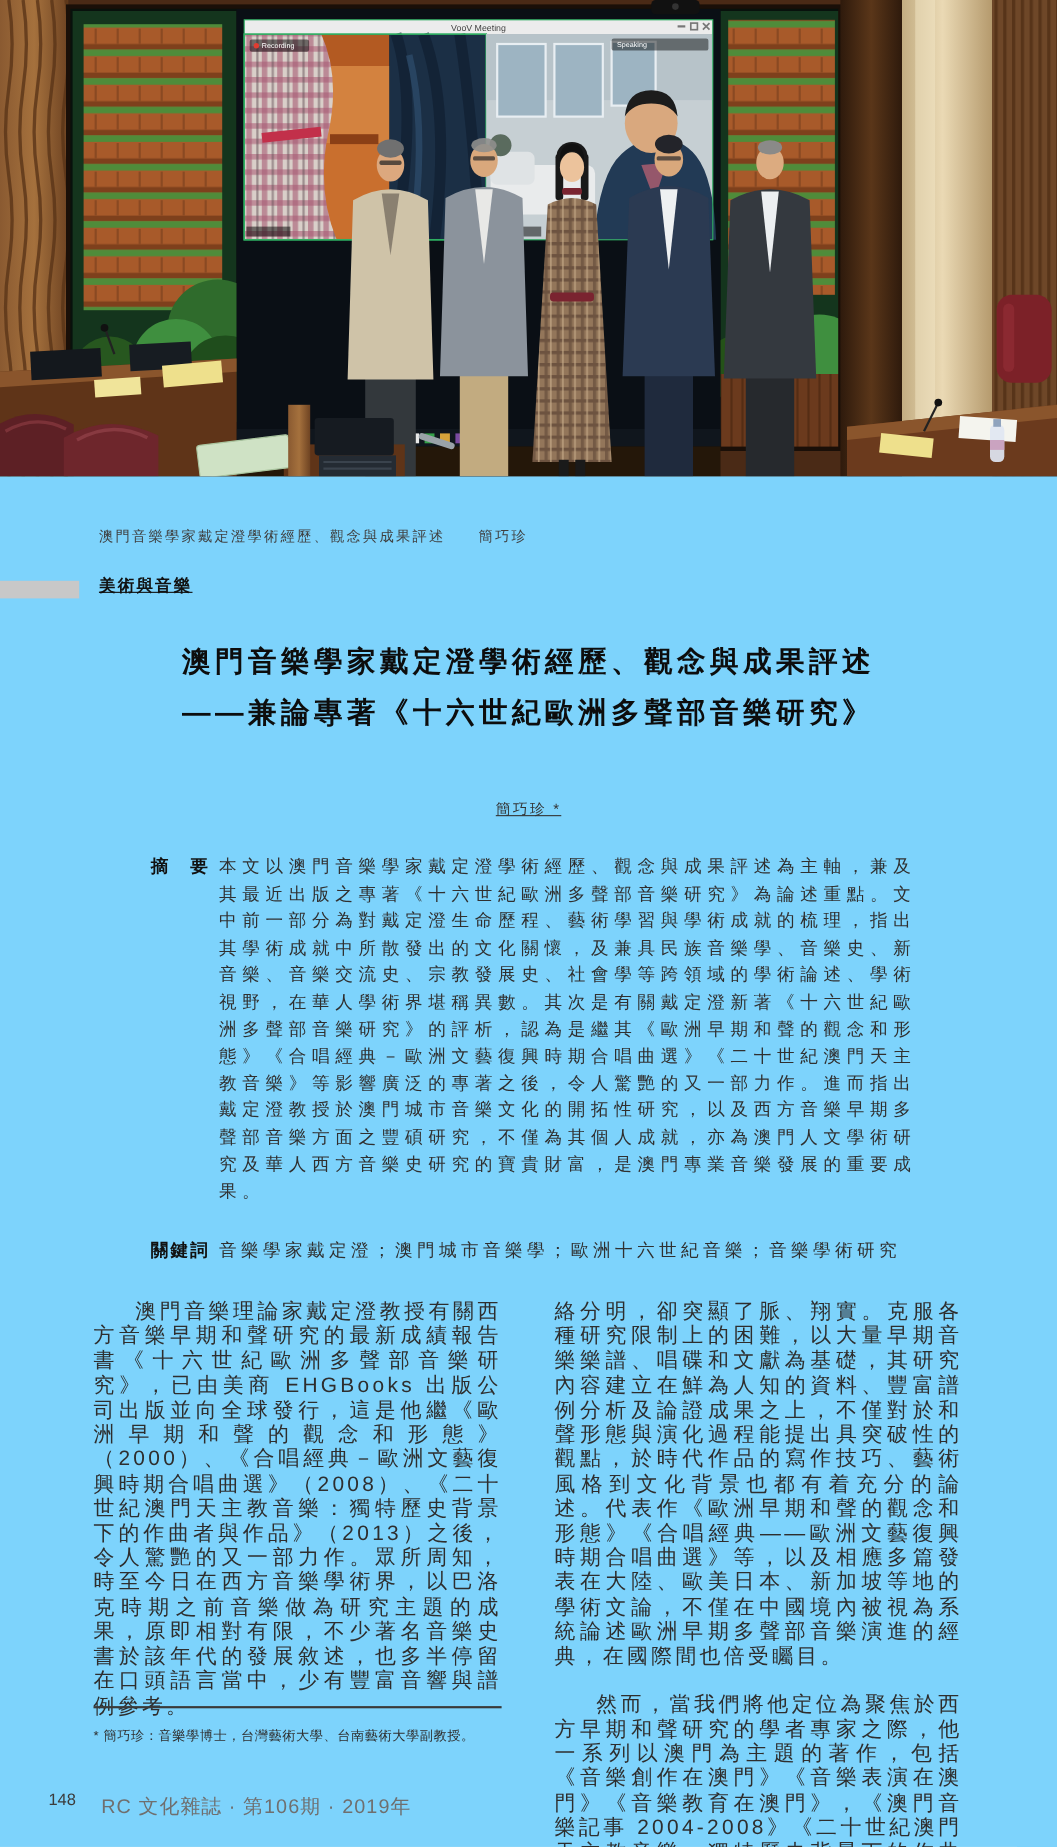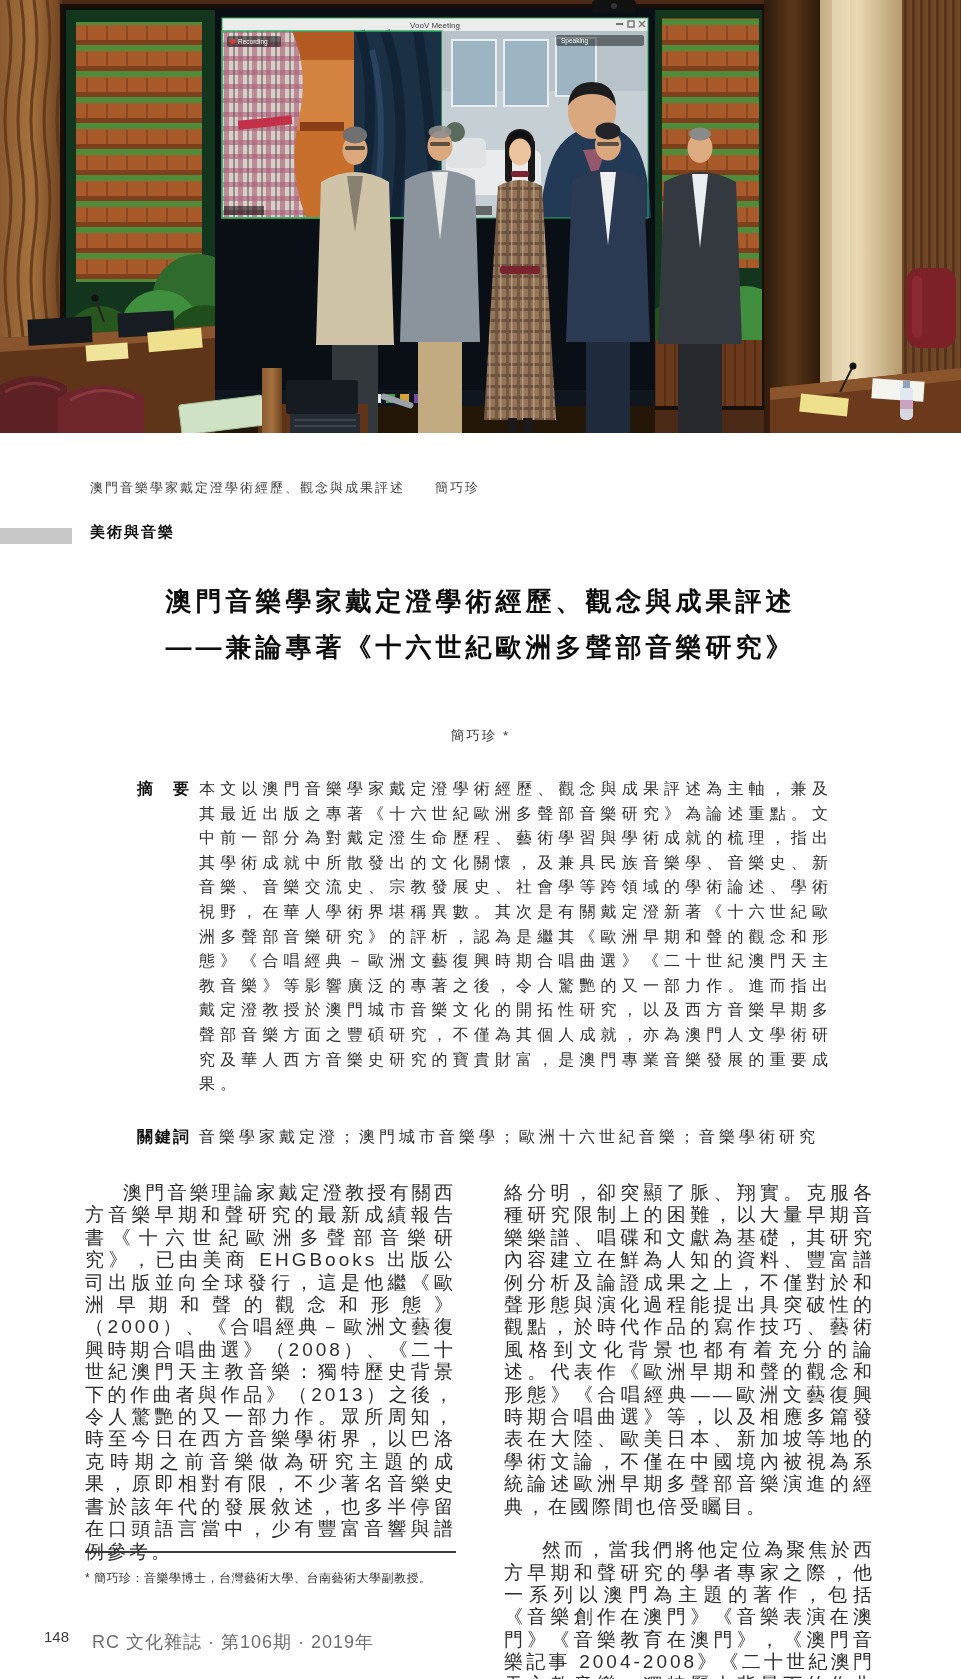--- a/index.html
+++ b/index.html
@@ -1,33 +1,33 @@
 <!DOCTYPE html>
 <html><head>
 <meta charset="utf-8">
 <style>
   html,body{margin:0;padding:0;background:#e9e9e9;}
   .page{
-    position:relative;width:961px;height:1679px;margin:0 auto;background:#ffffff;
+    position:relative;width:961px;height:1679px;margin:0 auto;background:#7dd3fc;
     overflow:hidden;font-family:"Liberation Sans","DejaVu Sans",sans-serif;color:#2b2b2b;
   }
   .photo{position:absolute;left:0;top:0;width:961px;height:433px;background:#30190b;}
   .photo svg{display:block;}
 
   .running{position:absolute;left:90px;top:479px;font-size:13px;letter-spacing:2px;color:#3f3f3f;white-space:nowrap;text-align:center;}
   .running .running-author{margin-left:30px;}
 
   .section-bar{position:absolute;left:0;top:528px;width:72px;height:16px;background:#c8c8c8;}
-  .section-label{position:absolute;left:90px;top:523px;font-size:15px;font-weight:700;letter-spacing:2px;color:#111;}
+  .section-label{position:absolute;left:90px;top:523px;font-size:15px;font-weight:700;letter-spacing:2px;color:#111;text-decoration:underline;}
 
   .title{position:absolute;left:0;top:578px;width:961px;margin:0;text-align:center;
     font-size:26px;font-weight:700;letter-spacing:4px;line-height:46px;color:#0d0d0d;}
   .title span{display:block;}
 
-  .author{position:absolute;left:0;top:727px;width:961px;text-align:center;font-size:13.5px;letter-spacing:2px;color:#333;}
+  .author{position:absolute;left:0;top:727px;width:961px;text-align:center;font-size:13.5px;letter-spacing:2px;color:#333;text-decoration:underline;}
 
   .abstract{position:absolute;left:137px;top:765px;width:696px;box-sizing:border-box;padding-left:62px;
     font-size:16px;letter-spacing:5px;line-height:24.6px;text-align:justify;color:#303030;margin-top:12px;}
   .blk-label{display:inline-block;width:62px;margin-left:-62px;font-weight:700;letter-spacing:2px;color:#111;}
 
   .keywords{position:absolute;left:137px;top:1082px;width:760px;box-sizing:border-box;padding-left:62px;
     font-size:16px;letter-spacing:4px;color:#303030;white-space:nowrap;margin-top:45px;}
 
   .col{position:absolute;top:1182px;width:371px;font-size:19px;letter-spacing:3px;
     line-height:22.4px;text-align:justify;color:#2e2e2e;}

